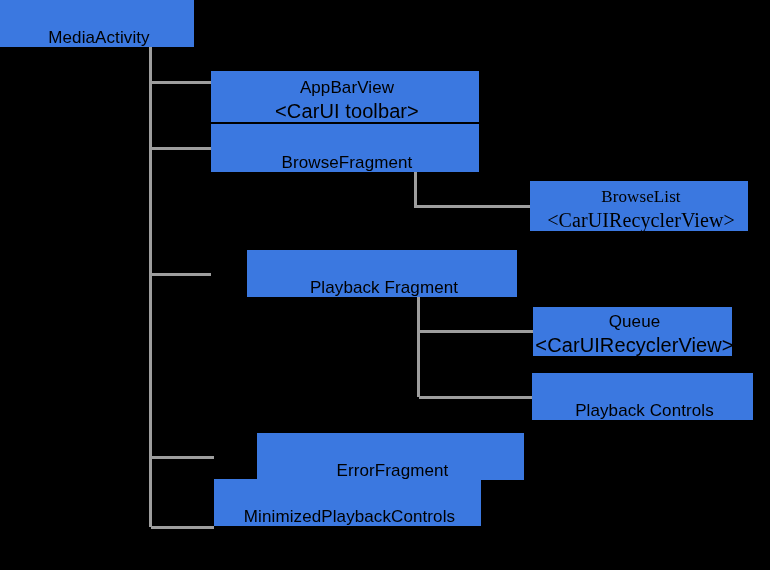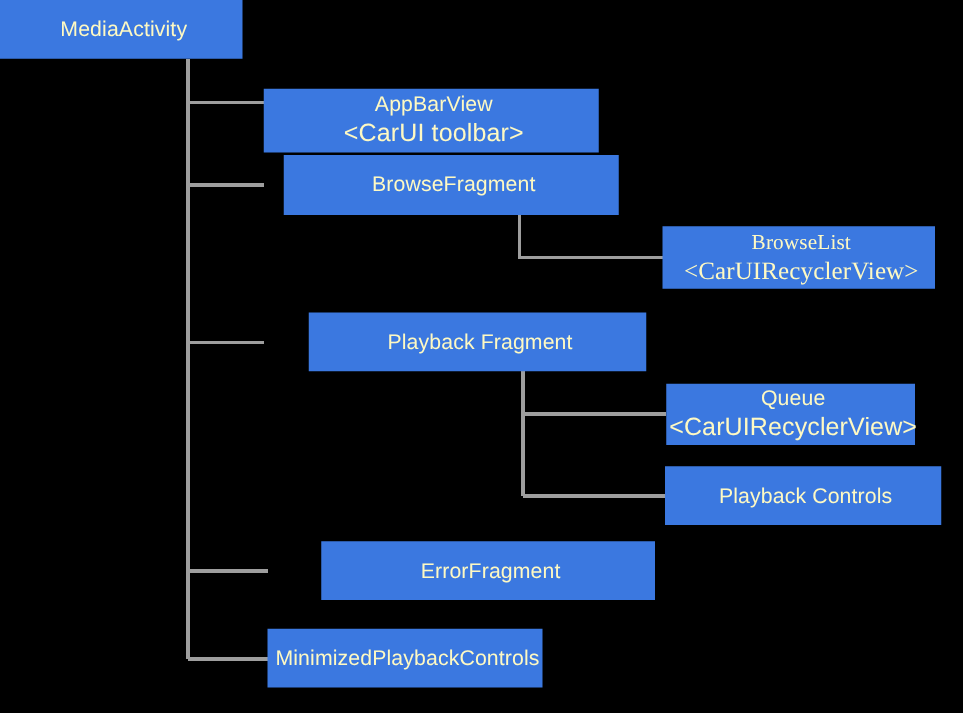--- a/index.html
+++ b/index.html
@@ -26,22 +26,22 @@
     height: 570px;
     pointer-events: none;
   }
   .node {
     position: absolute;
     background: #3b78e0;
     box-sizing: border-box;
     display: flex;
     flex-direction: column;
     align-items: center;
-    justify-content: center;
-    color: #fef9c3;
+    justify-content: flex-end;
+    color: #000000;
     text-align: center;
     line-height: 1.12;
     padding-left: 4px;
     padding-right: 0px;
     z-index: 2;
   }
   .node .title {
     font-size: 17px;
     font-weight: 400;
     letter-spacing: 0.1px;
@@ -54,27 +54,27 @@
     white-space: nowrap;
     margin-top: 3px;
   }
   .node.single .title {
     margin-top: 0;
   }
 
   
   #node-mediaactivity        { left: 0px;   top: 0px;   width: 194px; height: 47px; }
   #node-appbarview           { left: 211px; top: 71px;  width: 268px; height: 51px; }
-  #node-browsefragment       { left: 211px; top: 124px; width: 268px; height: 48px; margin-left: 16px; }
+  #node-browsefragment       { left: 211px; top: 124px; width: 268px; height: 48px; }
   #node-browselist           { left: 530px; top: 181px; width: 218px; height: 50px; font-family: Liberation Serif, serif; }
   #node-playbackfragment     { left: 211px; top: 250px; width: 270px; height: 47px; margin-left: 36px; }
   #node-queue                { left: 533px; top: 307px; width: 199px; height: 49px; }
   #node-playbackcontrols     { left: 532px; top: 373px; width: 221px; height: 47px; }
   #node-errorfragment        { left: 214px; top: 433px; width: 267px; height: 47px; margin-left: 43px; }
-  #node-minimizedplayback    { left: 214px; top: 503px; width: 220px; height: 47px; }
+  #node-minimizedplayback    { left: 214px; top: 479px; width: 267px; height: 47px; }
 </style>
 </head>
 <body>
 
 <div id="diagram">
 
   <svg id="connectors" viewBox="0 0 770 570" width="770" height="570" xmlns="http://www.w3.org/2000/svg">
     <g stroke="#9e9e9e" stroke-width="3" fill="none" shape-rendering="crispEdges">
 
       <path d="M150.5,47 L150.5,527"></path>

